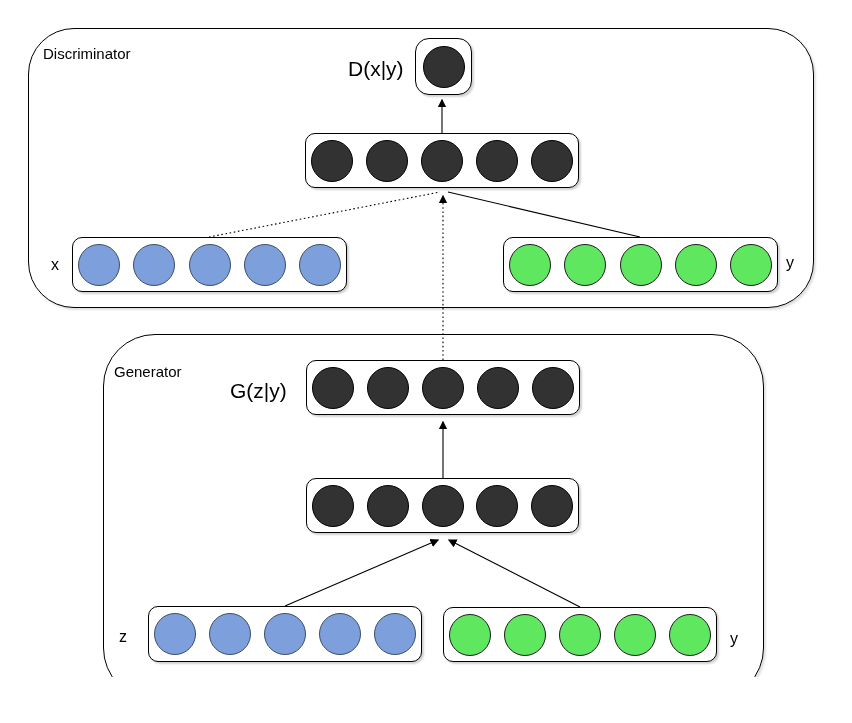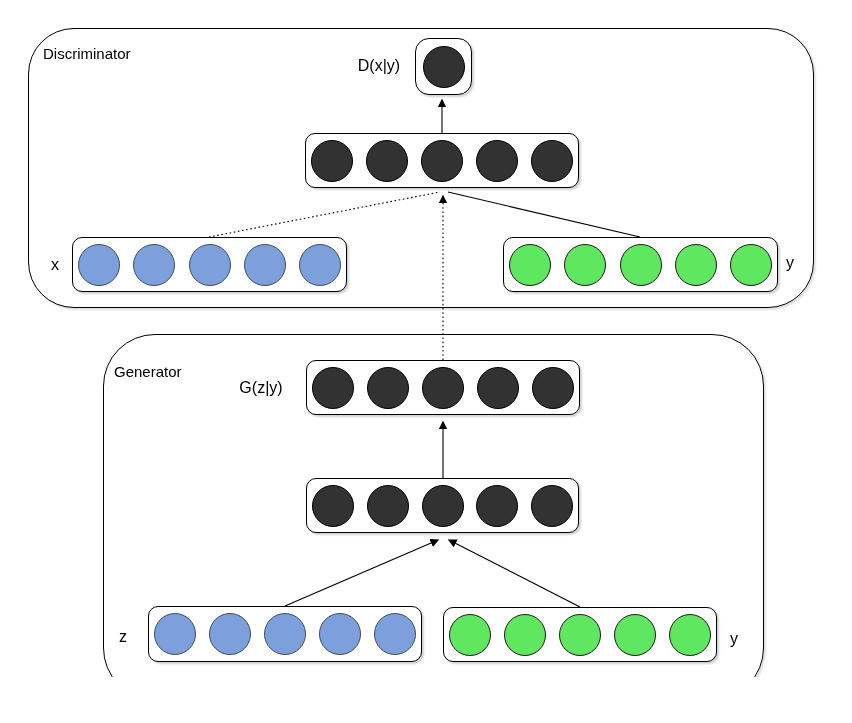--- a/index.html
+++ b/index.html
@@ -34,21 +34,21 @@
   #y2-layer{left:443px;top:607px;width:274px;height:55px;}
   #d-out-box{
     position:absolute;left:415px;top:38px;width:57px;height:57px;box-sizing:border-box;
     background:#fff;border:1.4px solid var(--box-border,#000);border-radius:14px;
     display:flex;align-items:center;justify-content:center;
     box-shadow:2px 2px 2px rgba(0,0,0,0.18);
   }
   .box-title{position:absolute;font-size:15px;line-height:1.1;}
   #disc-title{left:43px;top:46px;}
   #gen-title{left:114px;top:364px;}
-  .fn-label{position:absolute;font-size:16px;line-height:1.1;width:62px;text-align:center;}
+  .fn-label{position:absolute;font-size:21px;line-height:1.1;width:62px;text-align:left;}
   #d-out-label{left:348px;top:57px;}
   #g-out-label{left:230px;top:379px;}
   .letter-label{position:absolute;font-size:16px;font-weight:500;line-height:1;}
   #x-label{left:51px;top:257px;}
   #y-top-label{left:786px;top:255px;}
   #z-label{left:119px;top:629px;}
   #y-bottom-label{left:730px;top:631px;}
   #wire-overlay{position:absolute;left:0;top:0;width:852px;height:723px;pointer-events:none;}
   #wire-overlay line{stroke:var(--line,#000);stroke-width:1.1;}
   .dotted{stroke-dasharray:1.6 2.6;}

